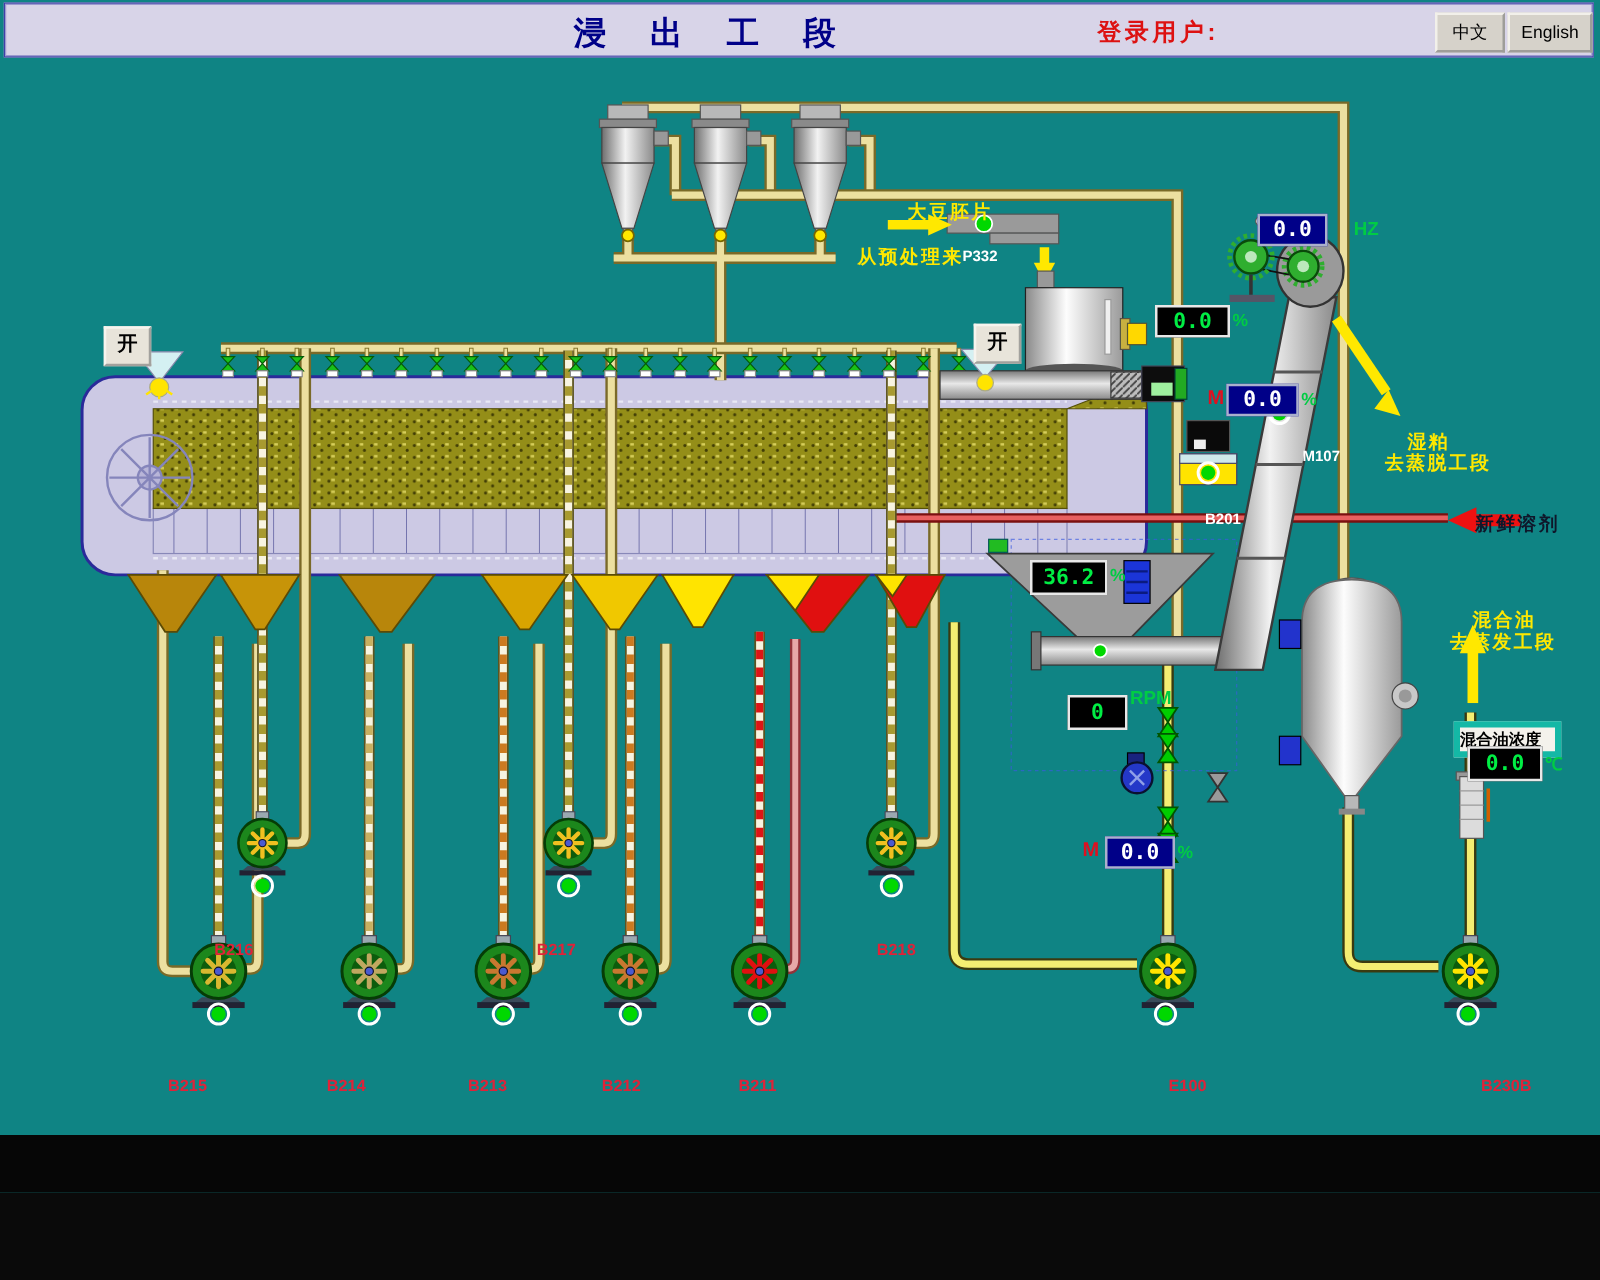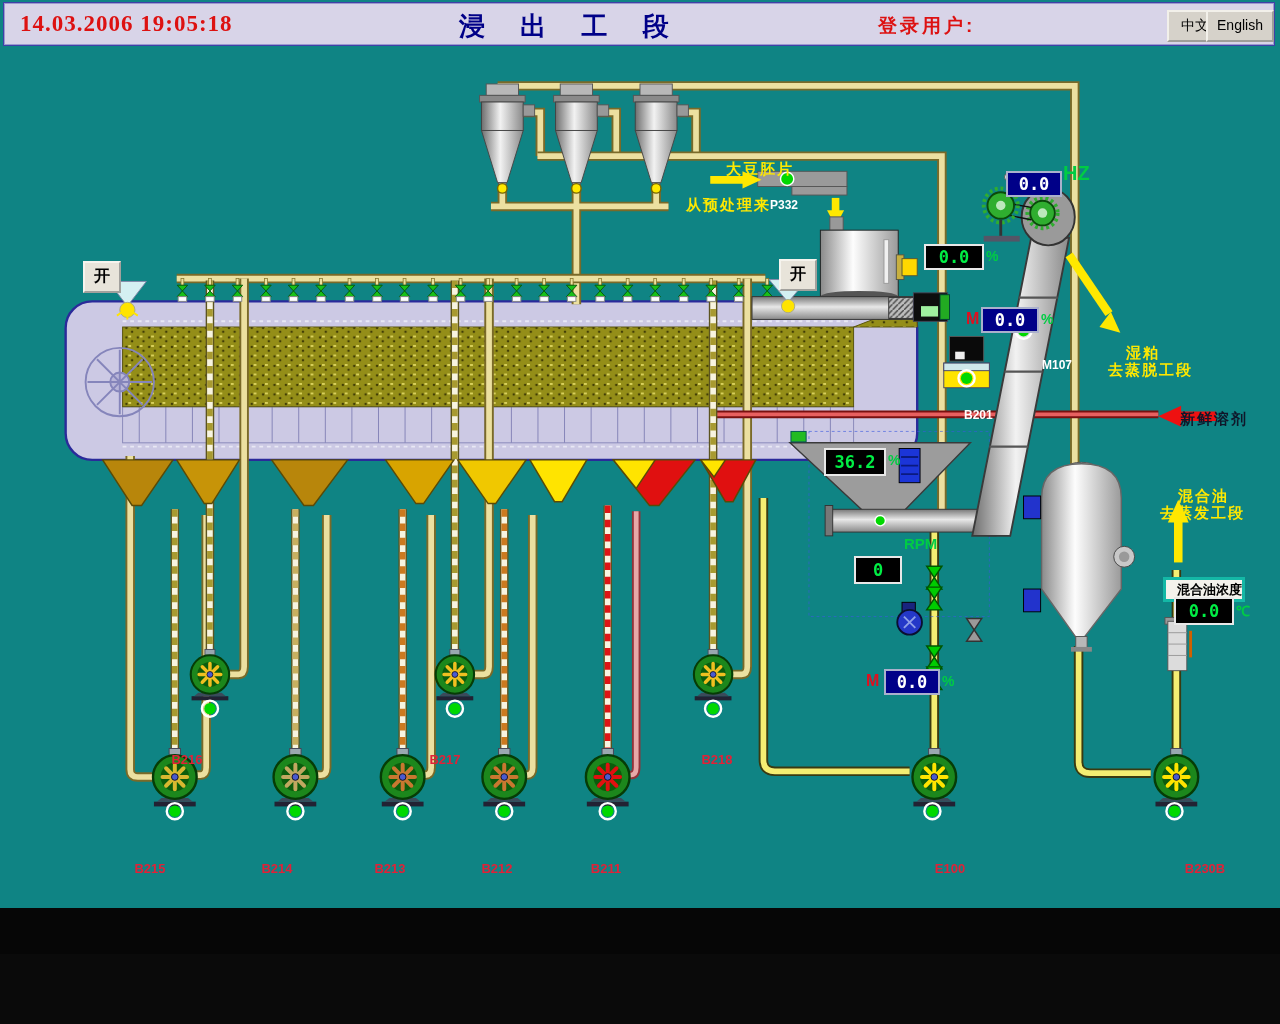--- a/index.html
+++ b/index.html
@@ -21,22 +21,22 @@
   .pump-label{position:absolute;width:66px;text-align:center;color:#e02238;
               font:bold 13px "Liberation Sans",sans-serif;}
   .dblack{position:absolute;background:#000;border:2px solid #e8e8e8;color:#00ee44;
           font:bold 17px "DejaVu Sans Mono",monospace;text-align:center;}
   .dnavy{position:absolute;background:#000088;border:2px solid #aab0cc;color:#fff;
          font:bold 17px "DejaVu Sans Mono",monospace;text-align:center;}
   .unit{position:absolute;color:#00cc44;font:bold 14px "Liberation Sans",sans-serif;white-space:nowrap;}
   .mlab{position:absolute;color:#e01020;font:bold 16px "Liberation Sans",sans-serif;}
   .open-btn{position:absolute;width:34px;height:28px;background:#e8e4da;border:2px outset #f6f4ee;
             color:#000;font:bold 16px "Liberation Sans",sans-serif;text-align:center;line-height:25px;cursor:pointer;}
-  .whitebox{position:absolute;background:#f4f2ec;border:3px solid #14b8a6;color:#000;
-            font:bold 13px "Liberation Sans",sans-serif;text-align:right;}
+  .whitebox{position:absolute;background:#f4f2ec;border:5px solid #14b8a6;color:#000;
+            font:bold 13px "Liberation Sans",sans-serif;text-align:left;}
   
   #navstrip{position:absolute;left:0;top:908px;width:1280px;height:46px;background:#060606;}
   
   #alarmstrip{position:absolute;left:0;top:954px;width:1280px;height:70px;background:#0a0a0a;}
   
   .po{stroke:#7a6a28;stroke-width:10;fill:none;}
   .pi{stroke:#ece0a0;stroke-width:6;fill:none;}
   .pyo{stroke:#3a3a10;stroke-width:10;fill:none;}
   .pyi{stroke:#f4ee72;stroke-width:6;fill:none;}
   .ppo{stroke:#93333a;stroke-width:9;fill:none;}
@@ -46,24 +46,23 @@
   .dout{stroke:#5c5420;stroke-width:9;fill:none;}
   .dw{stroke:#f8f4e0;stroke-width:6;fill:none;}
   .dd{stroke-width:6;fill:none;stroke-dasharray:8 7;}
 </style>
 </head>
 <body>
 
 <div id="stage">
 
   <div id="topbar">
-    <div class="abs dt" style="left:16px;top:8px;">14.03.2006  19:05:18</div>
     <div class="abs title" style="left:455px;top:6px;">浸 出 工 段</div>
     <div class="abs login" style="left:874px;top:10px;">登录用户:</div>
-    <div class="abs btn3d" style="left:1144px;top:7px;width:52px;height:28px;line-height:26px;margin-left:19px;">中文</div>
+    <div class="abs btn3d" style="left:1144px;top:7px;width:52px;height:28px;line-height:26px;">中文</div>
     <div class="abs btn3d" style="left:1202px;top:7px;width:64px;height:28px;line-height:26px;">English</div>
   </div>
 
   <svg class="abs" style="left:0;top:46px;" width="1280" height="862" viewBox="0 46 1280 908">
     <defs>
       <linearGradient id="cycG" x1="0" y1="0" x2="1" y2="0">
         <stop offset="0" stop-color="#6e6e6e"></stop>
           <stop offset="0.45" stop-color="#f2f2f2"></stop>
           <stop offset="1" stop-color="#8a8a8a"></stop>
       </linearGradient>
@@ -434,35 +433,35 @@
   <div class="open-btn" style="left:779px;top:259px;">开</div>
 
   <div class="abs ylab" style="left:700px;top:160px;margin-left:26px;">大豆胚片</div>
   <div class="abs ylab" style="left:686px;top:196px;">从预处理来</div>
   <div class="abs rtag" style="left:770px;top:198px;">P332</div>
 
   <div class="dblack" style="left:924px;top:244px;width:56px;height:22px;line-height:22px;">0.0</div>
   <div class="unit" style="left:986px;top:248px;">%</div>
 
   <div class="dnavy" style="left:1006px;top:171px;width:52px;height:22px;line-height:22px;">0.0</div>
-  <div class="unit" style="left:1063px;top:162px;font-size:20px;">HZ</div>
+  <div class="unit" style="left:1063px;top:175px;font-size:15px;padding-left:20px;">HZ</div>
 
   <div class="mlab" style="left:966px;top:310px;">M</div>
   <div class="dnavy" style="left:981px;top:307px;width:54px;height:22px;line-height:22px;">0.0</div>
   <div class="unit" style="left:1041px;top:311px;">%</div>
 
   <div class="abs rtag" style="left:1010px;top:358px;padding-left:32px;">M107</div>
   <div class="abs ylab" style="left:1126px;top:344px;">湿粕</div>
   <div class="abs ylab" style="left:1108px;top:361px;">去蒸脱工段</div>
 
   <div class="dblack" style="left:824px;top:448px;width:58px;height:24px;line-height:24px;">36.2</div>
   <div class="unit" style="left:888px;top:452px;">%</div>
 
   <div class="dblack" style="left:854px;top:556px;width:44px;height:24px;line-height:24px;">0</div>
-  <div class="unit" style="left:904px;top:535px;font-size:15px;">RPM</div>
+  <div class="unit" style="left:904px;top:550px;font-size:15px;">RPM</div>
 
   <div class="abs rtag" style="left:964px;top:408px;">B201</div>
 
   <div class="abs rlab" style="left:1180px;top:410px;">新鲜溶剂</div>
   <div class="abs ylab" style="left:1178px;top:487px;">混合油</div>
   <div class="abs ylab" style="left:1160px;top:504px;">去蒸发工段</div>
 
   <div class="whitebox" style="left:1163px;top:577px;width:76px;height:19px;line-height:19px;">混合油浓度</div>
   <div class="dblack" style="left:1174px;top:597px;width:56px;height:24px;line-height:24px;">0.0</div>
   <div class="unit" style="left:1236px;top:601px;">℃</div>

